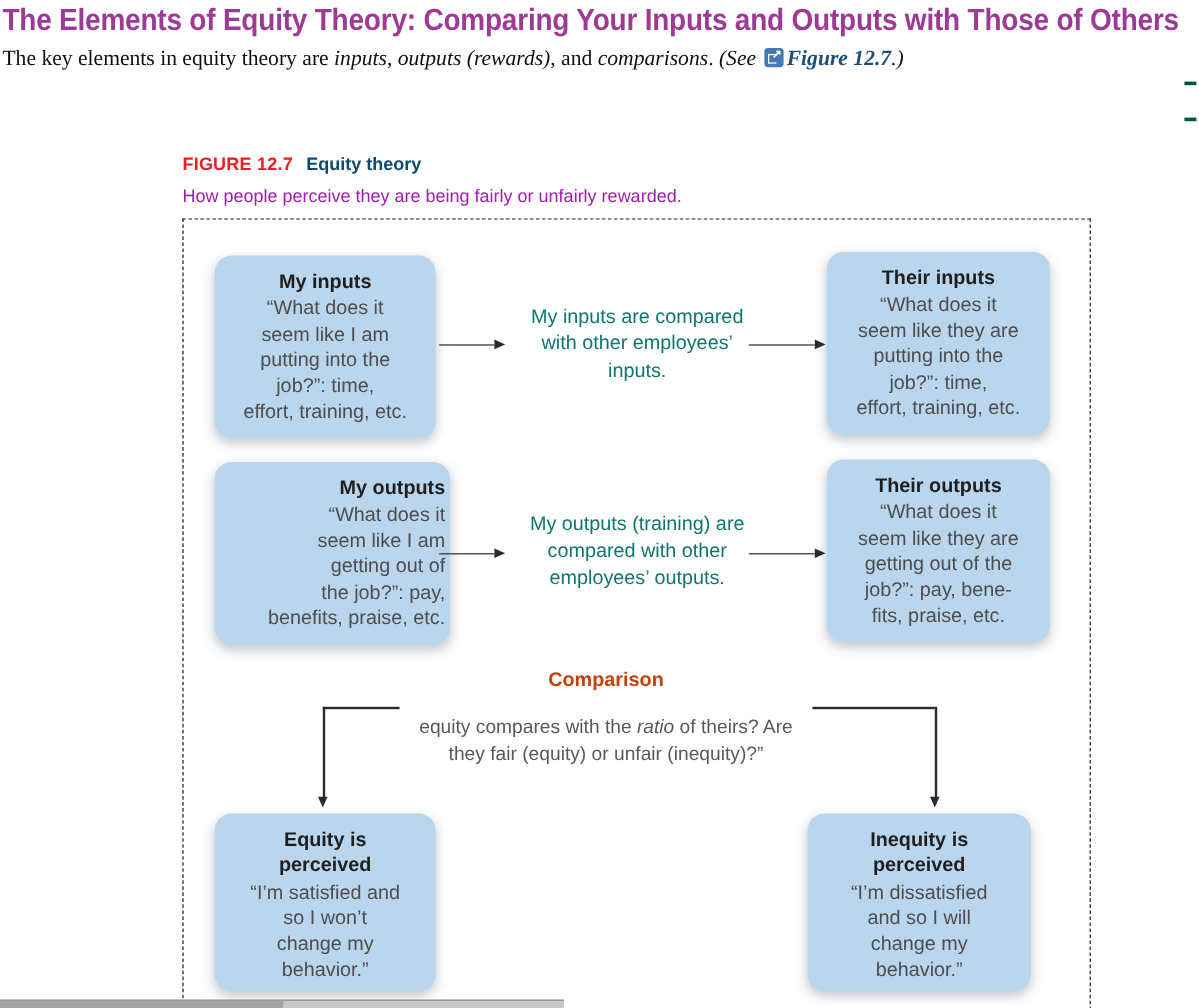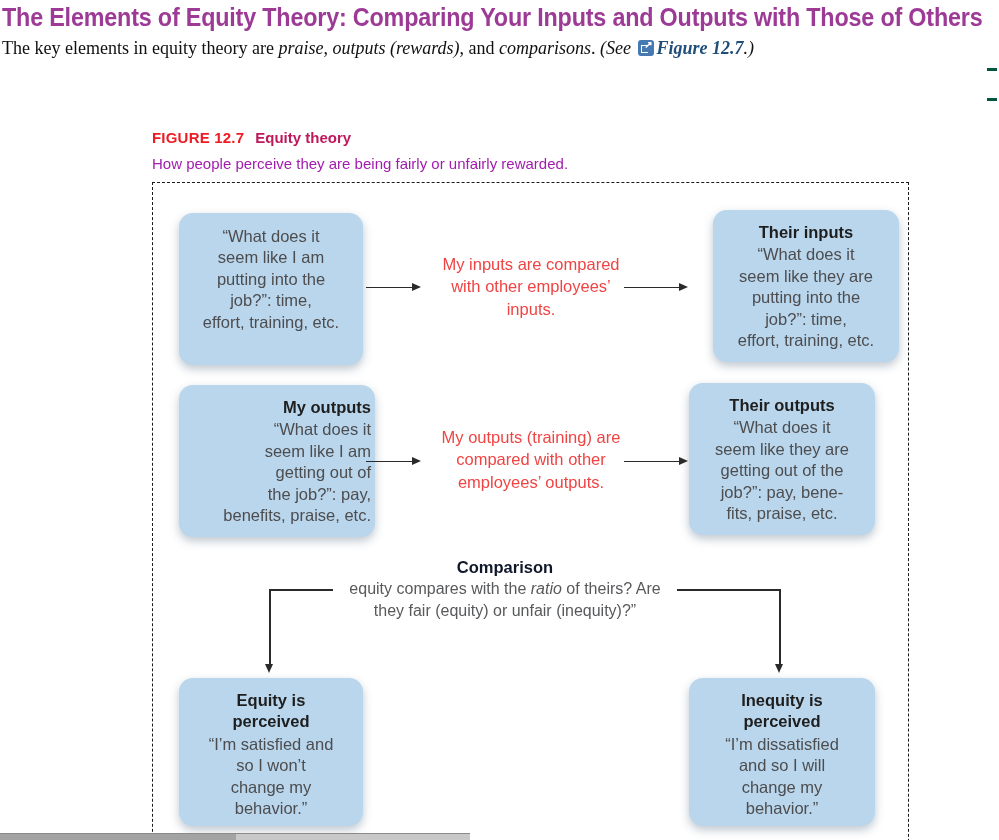--- a/index.html
+++ b/index.html
@@ -34,65 +34,65 @@
     content:"\2197";position:absolute;right:1px;top:-1px;color:#fff;
     font-size:10px;font-weight:bold;
   }
   .edge-dash{position:absolute;right:2px;width:10px;height:3px;background:#00563f;}
   .edge-dash.d1{top:68px;}
   .edge-dash.d2{top:98px;}
 
   
   .fig-caption-row{position:absolute;left:152px;top:129px;font-size:15px;font-weight:bold;}
   .fig-label{color:#ed1c24;margin-right:11px;letter-spacing:0.2px;}
-  .fig-title{color:#be185d;text-align:center;}
+  .fig-title{color:#0c4a6e;text-align:center;}
   .fig-subtitle{position:absolute;left:152px;top:155px;font-size:15px;color:#a21caf;}
 
   
   .diagram{
     position:absolute;left:152px;top:182px;width:757px;height:700px;
     border:1px dashed #1a1a1a;box-sizing:border-box;
   }
   .box{
     position:absolute;background:#b9d6ec;border-radius:14px;
     box-shadow:0 4px 10px rgba(110,130,150,0.45);
     text-align:center;font-size:16.5px;line-height:1.3;color:#4d4d4f;
     padding:12px 4px;box-sizing:border-box;
   }
   .box-title{font-weight:bold;color:#1e1e1e;white-space:pre-line;}
   .box-body{white-space:pre-line;margin-top:1px;}
   .box-my-inputs{left:26px;top:30px;width:184px;height:152px;}
-  .box-their-inputs{left:560px;top:27px;width:186px;height:152px;}
+  .box-their-inputs{left:536px;top:27px;width:186px;height:152px;}
   .box-my-outputs{left:26px;top:202px;width:196px;height:152px;text-align:right;}
   .box-their-outputs{left:536px;top:200px;width:186px;height:152px;}
   .box-equity{left:26px;top:495px;width:184px;height:148px;}
-  .box-inequity{left:536px;top:495px;width:186px;height:148px;}
+  .box-inequity{left:520px;top:495px;width:186px;height:148px;}
 
   .flow-text{
     position:absolute;text-align:center;font-size:16.5px;line-height:1.35;
-    color:#ef4444;white-space:pre-line;
+    color:#0f766e;white-space:pre-line;
   }
   .flow-1{left:252px;top:70px;width:252px;}
   .flow-2{left:252px;top:243px;width:252px;}
 
   .h-arrow{position:absolute;height:0;border-top:1.6px solid #2a2a2a;}
   .h-arrow::after{
     content:"";position:absolute;right:-9px;top:-5.3px;
     border-left:9px solid #2a2a2a;border-top:4.5px solid transparent;border-bottom:4.5px solid transparent;
   }
   .arrow-1{left:213px;top:104px;width:46px;}
   .arrow-2{left:471px;top:104px;width:55px;}
   .arrow-3{left:213px;top:278px;width:46px;}
   .arrow-4{left:471px;top:278px;width:55px;}
 
   .comp{
     position:absolute;left:180px;top:373px;width:344px;text-align:center;
     font-size:16px;line-height:1.34;color:#58595b;
   }
-  .comp-title{font-weight:bold;font-size:16.5px;color:#0f172a;margin-bottom:0;}
+  .comp-title{font-weight:bold;font-size:16.5px;color:#c2410c;margin-bottom:18px;}
   .comp .it{font-style:italic;}
 
   .conn{position:absolute;background:#2a2a2a;}
   .conn-left-h{left:116px;top:406px;width:64px;height:1.6px;}
   .conn-right-h{left:524px;top:406px;width:102px;height:1.6px;}
   .conn-left-v{left:116px;top:406px;width:1.6px;height:76px;}
   .conn-right-v{left:626px;top:406px;width:1.6px;height:76px;}
   .v-arrowhead{position:absolute;width:0;height:0;
     border-top:9px solid #2a2a2a;border-left:4.5px solid transparent;border-right:4.5px solid transparent;}
   .head-left{left:112.3px;top:481px;}
@@ -103,33 +103,34 @@
     position:absolute;left:0;top:833px;width:470px;height:7px;
     background:#c8c8c8;border-top:1px solid #8a8a8a;box-sizing:border-box;
   }
   .scroll-thumb{position:absolute;left:0;top:0;width:236px;height:100%;background:#a3a3a3;}
 </style>
 </head>
 <body>
 
 <h1 class="page-title">The Elements of Equity Theory: Comparing Your Inputs and Outputs with Those of Others</h1>
 
-<p class="intro"><span>The key elements in equity theory are </span><span class="it">praise</span><span>, </span><span class="it">outputs (rewards)</span><span>, and </span><span class="it">comparisons</span><span>. </span><span class="see">(See </span><span class="link-icon"></span><a class="fig-link">Figure 12.7</a><span class="see">.)</span></p>
+<p class="intro"><span>The key elements in equity theory are </span><span class="it">inputs</span><span>, </span><span class="it">outputs (rewards)</span><span>, and </span><span class="it">comparisons</span><span>. </span><span class="see">(See </span><span class="link-icon"></span><a class="fig-link">Figure 12.7</a><span class="see">.)</span></p>
 
 <span class="edge-dash d1"></span>
 <span class="edge-dash d2"></span>
 
 <div class="fig-caption-row">
   <span class="fig-label">FIGURE 12.7</span><span class="fig-title">Equity theory</span>
 </div>
 <div class="fig-subtitle">How people perceive they are being fairly or unfairly rewarded.</div>
 
 <div class="diagram">
 
   <div class="box box-my-inputs">
+    <div class="box-title">My inputs</div>
     <div class="box-body">“What does it
 seem like I am
 putting into the
 job?”: time,
 effort, training, etc.</div>
   </div>
 
   <div class="box box-their-inputs">
     <div class="box-title">Their inputs</div>
     <div class="box-body">“What does it

